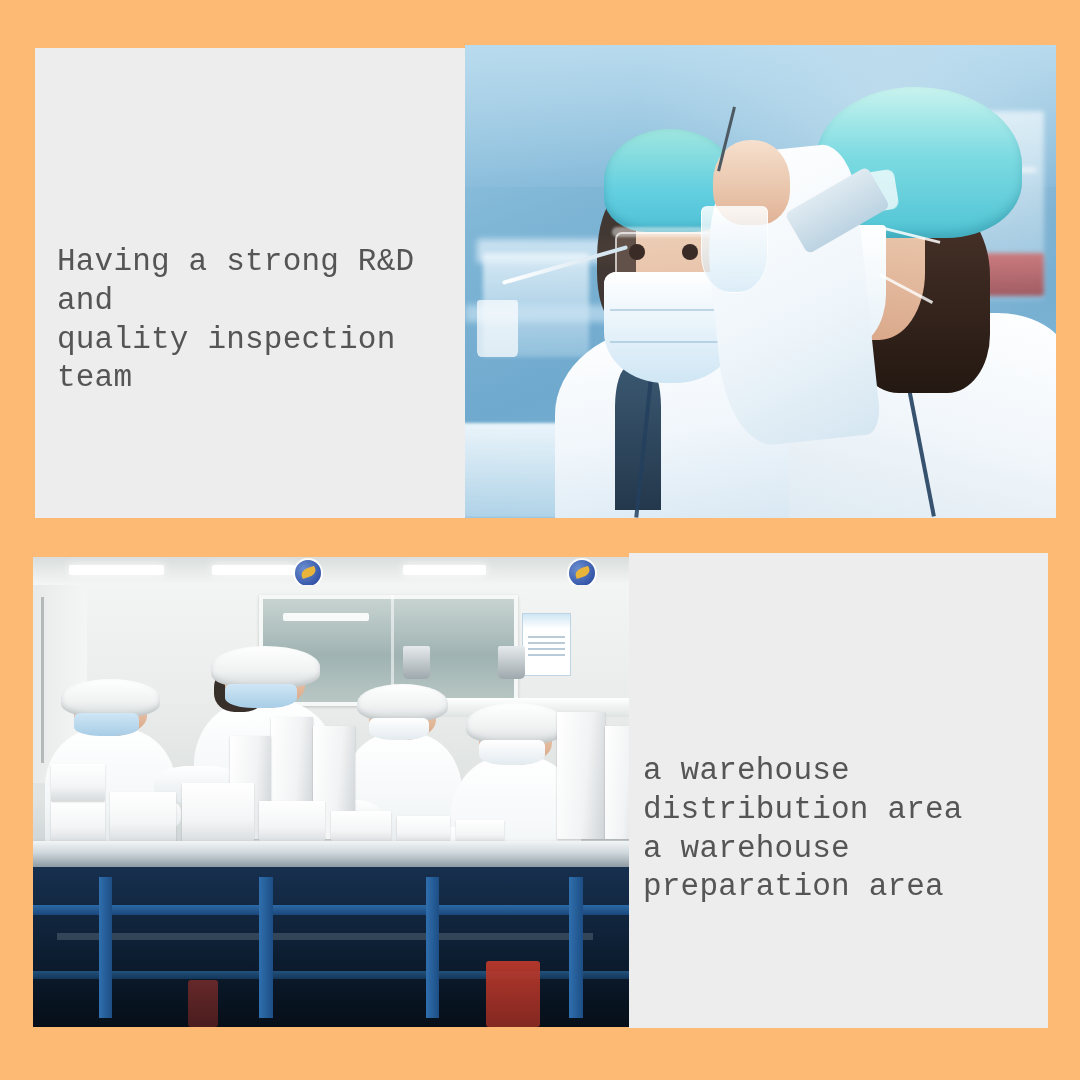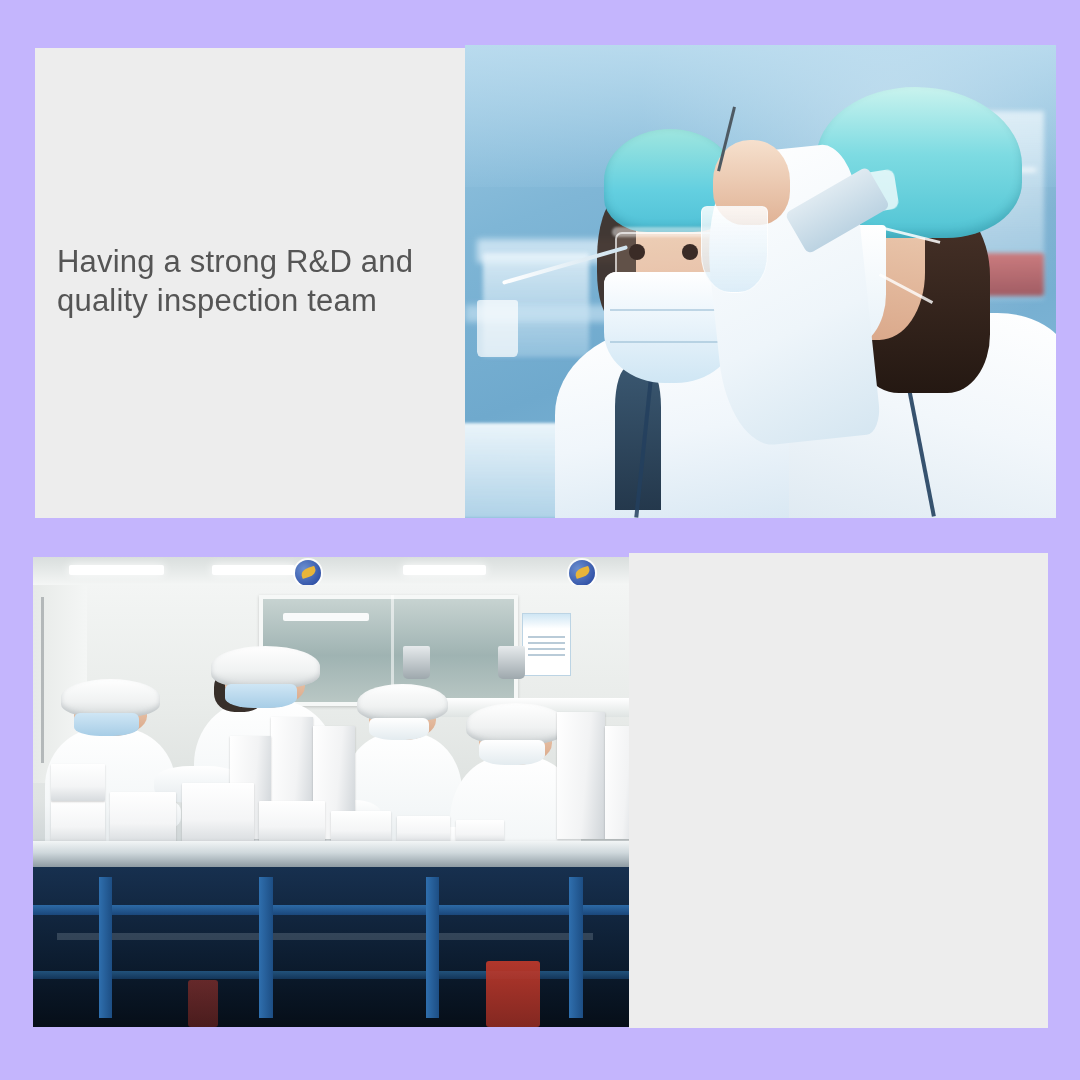--- a/index.html
+++ b/index.html
@@ -4,21 +4,21 @@
 <title>Factory Capability Banner</title>
 <style>
   html,body{margin:0;padding:0;}
   body{
     width:1080px;height:1080px;
     background:#ffffff;
     font-family:"Liberation Sans","DejaVu Sans",sans-serif;
     overflow:hidden;
     position:relative;
   }
-  .stage{position:absolute;inset:0;background:#c4b5fd;}
+  .stage{position:absolute;inset:0;background:#fdba74;font-family:Liberation Mono, monospace;}
 
   
   .panel{position:absolute;background:#ededed;}
   .photo{position:absolute;overflow:hidden;}
 
   
   .caption{
     position:absolute;
     color:#555555;
     font-size:31px;
@@ -417,20 +417,22 @@
     <div class="armcuff"></div>
     <div class="hand"></div>
     <div class="flask"></div>
     <div class="pipette"></div>
     <div class="pipette2"></div>
     <div class="beaker"></div>
   </div>
 
   <div class="panel" style="left:629px;top:553px;width:419px;height:475px;"></div>
 
+  <div class="caption" style="left:643px;top:752px;width:410px;">a warehouse distribution area
+a warehouse preparation area</div>
 
   <div class="photo pack" style="left:33px;top:557px;width:596px;height:470px;">
 
     <div class="ceiling"></div>
     <div class="ceillight" style="left:6%;width:16%;"></div>
     <div class="ceillight" style="left:30%;width:14%;"></div>
     <div class="ceillight" style="left:62%;width:14%;"></div>
     <div class="logo" style="left:44%;"></div>
     <div class="logo" style="left:90%;"></div>
 

